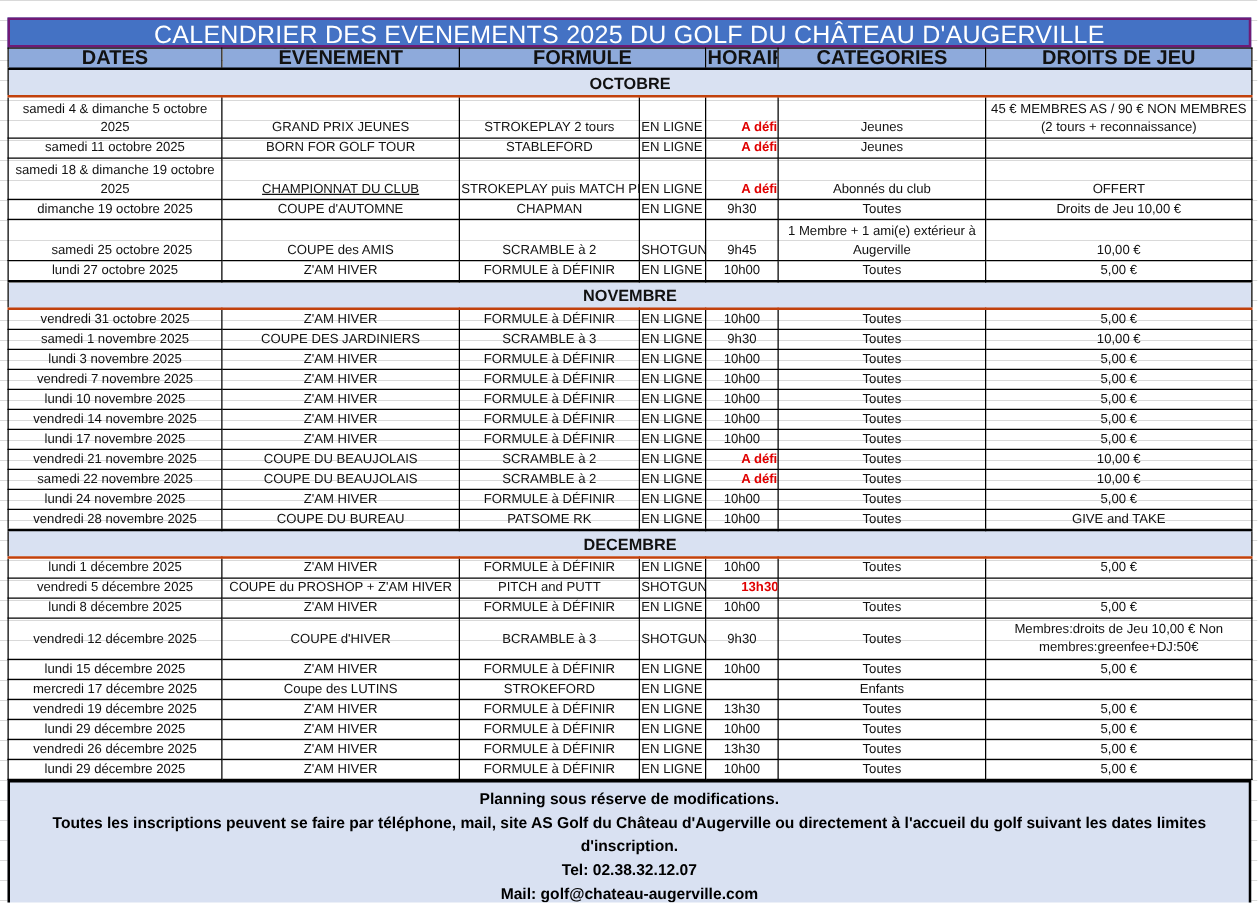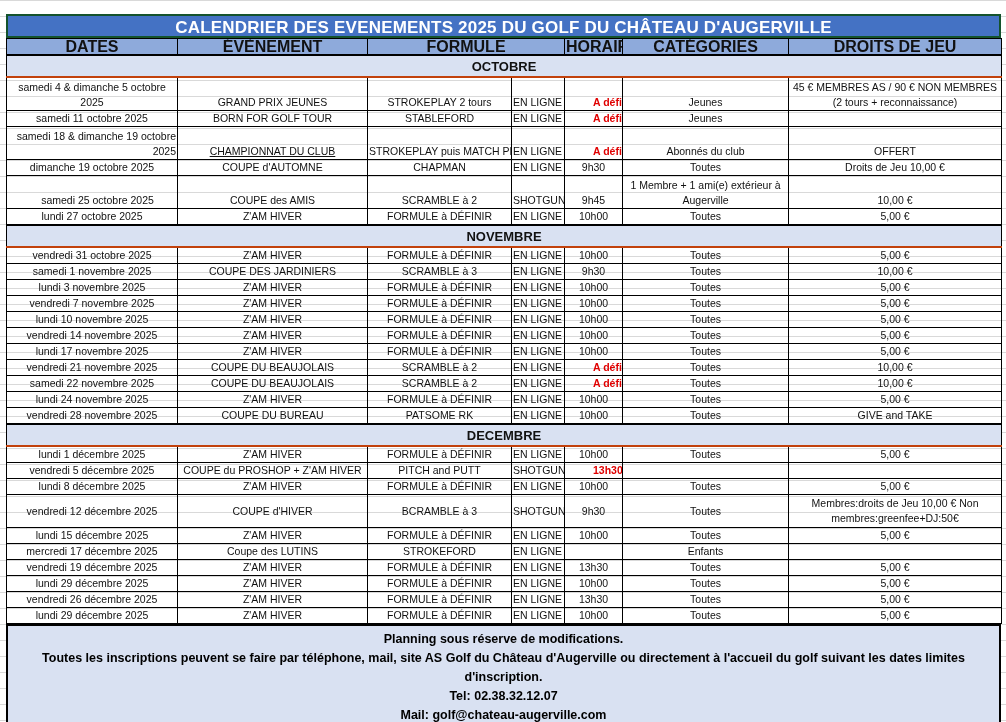--- a/index.html
+++ b/index.html
@@ -1,21 +1,21 @@
 <!DOCTYPE html>
 <html><head>
 <meta charset="utf-8">
 <style>
   html,body{margin:0;padding:0;}
   body{width:1006px;height:722px;background:#fff;position:relative;overflow:hidden;font-family:"Liberation Sans",sans-serif;}
   .gridbg{position:absolute;left:0;top:0;width:1006px;height:722px;
     background-image:linear-gradient(#d9d9d9 1px,transparent 1px);background-size:100% 16px;}
   .sheet{position:absolute;left:6px;top:14px;width:995px;}
-  .title{height:24px;background:#4472c4;color:#fff;font-weight:bold;font-size:17px;text-align:center;line-height:24px;
-    border:2px solid #14532d;box-sizing:border-box;letter-spacing:0.2px;}
+  .title{height:24px;background:#4472c4;color:#fff;font-weight:normal;font-size:20px;text-align:center;line-height:24px;
+    border:2px solid #701a75;box-sizing:border-box;letter-spacing:0.2px;}
   table{border-collapse:collapse;width:995px;table-layout:fixed;font-size:10.5px;color:#111;}
   td,th{border:1px solid #000;padding:0 1px;text-align:center;overflow:hidden;white-space:nowrap;line-height:15px;}
   th{background:#8eaadb;font-weight:bold;font-size:16px;height:15px;}
   tr.month td{background:#d9e1f2;font-weight:bold;font-size:13px;height:20px;border-top:2px solid #000;border-bottom:2px solid #c2410c;}
   td.red{color:#e00000;font-weight:bold;padding-left:28px;}
   td.wrap{white-space:normal;vertical-align:bottom;}
   td.vb{vertical-align:bottom;}
   .footer{background:#d9e1f2;border:2px solid #000;border-top:2px solid #000;text-align:center;font-weight:bold;font-size:12.5px;line-height:19px;padding:4px 6px 2px;}
 </style>
 </head>
@@ -61,21 +61,21 @@
         <tr>
           <td>samedi 11 octobre 2025</td>
           <td>BORN FOR GOLF TOUR</td>
           <td>STABLEFORD</td>
           <td style="text-align: left;">EN LIGNE</td>
           <td class="red">A définir</td>
           <td>Jeunes</td>
           <td></td>
         </tr>
         <tr>
-          <td class="wrap" style="height: 32px; text-align: right;">samedi 18 &amp; dimanche 19 octobre 2025</td>
+          <td class="wrap" style="height: 32px;">samedi 18 &amp; dimanche 19 octobre 2025</td>
           <td class="vb" style="height: 32px; text-decoration: underline;">CHAMPIONNAT DU CLUB</td>
           <td class="vb" style="height: 32px;">STROKEPLAY puis MATCH PLAY</td>
           <td class="vb" style="height: 32px; text-align: left;">EN LIGNE</td>
           <td class="vb red" style="height: 32px;">A définir</td>
           <td class="wrap" style="height: 32px;">Abonnés du club</td>
           <td class="wrap" style="height: 32px;">OFFERT</td>
         </tr>
         <tr>
           <td>dimanche 19 octobre 2025</td>
           <td>COUPE d'AUTOMNE</td>

